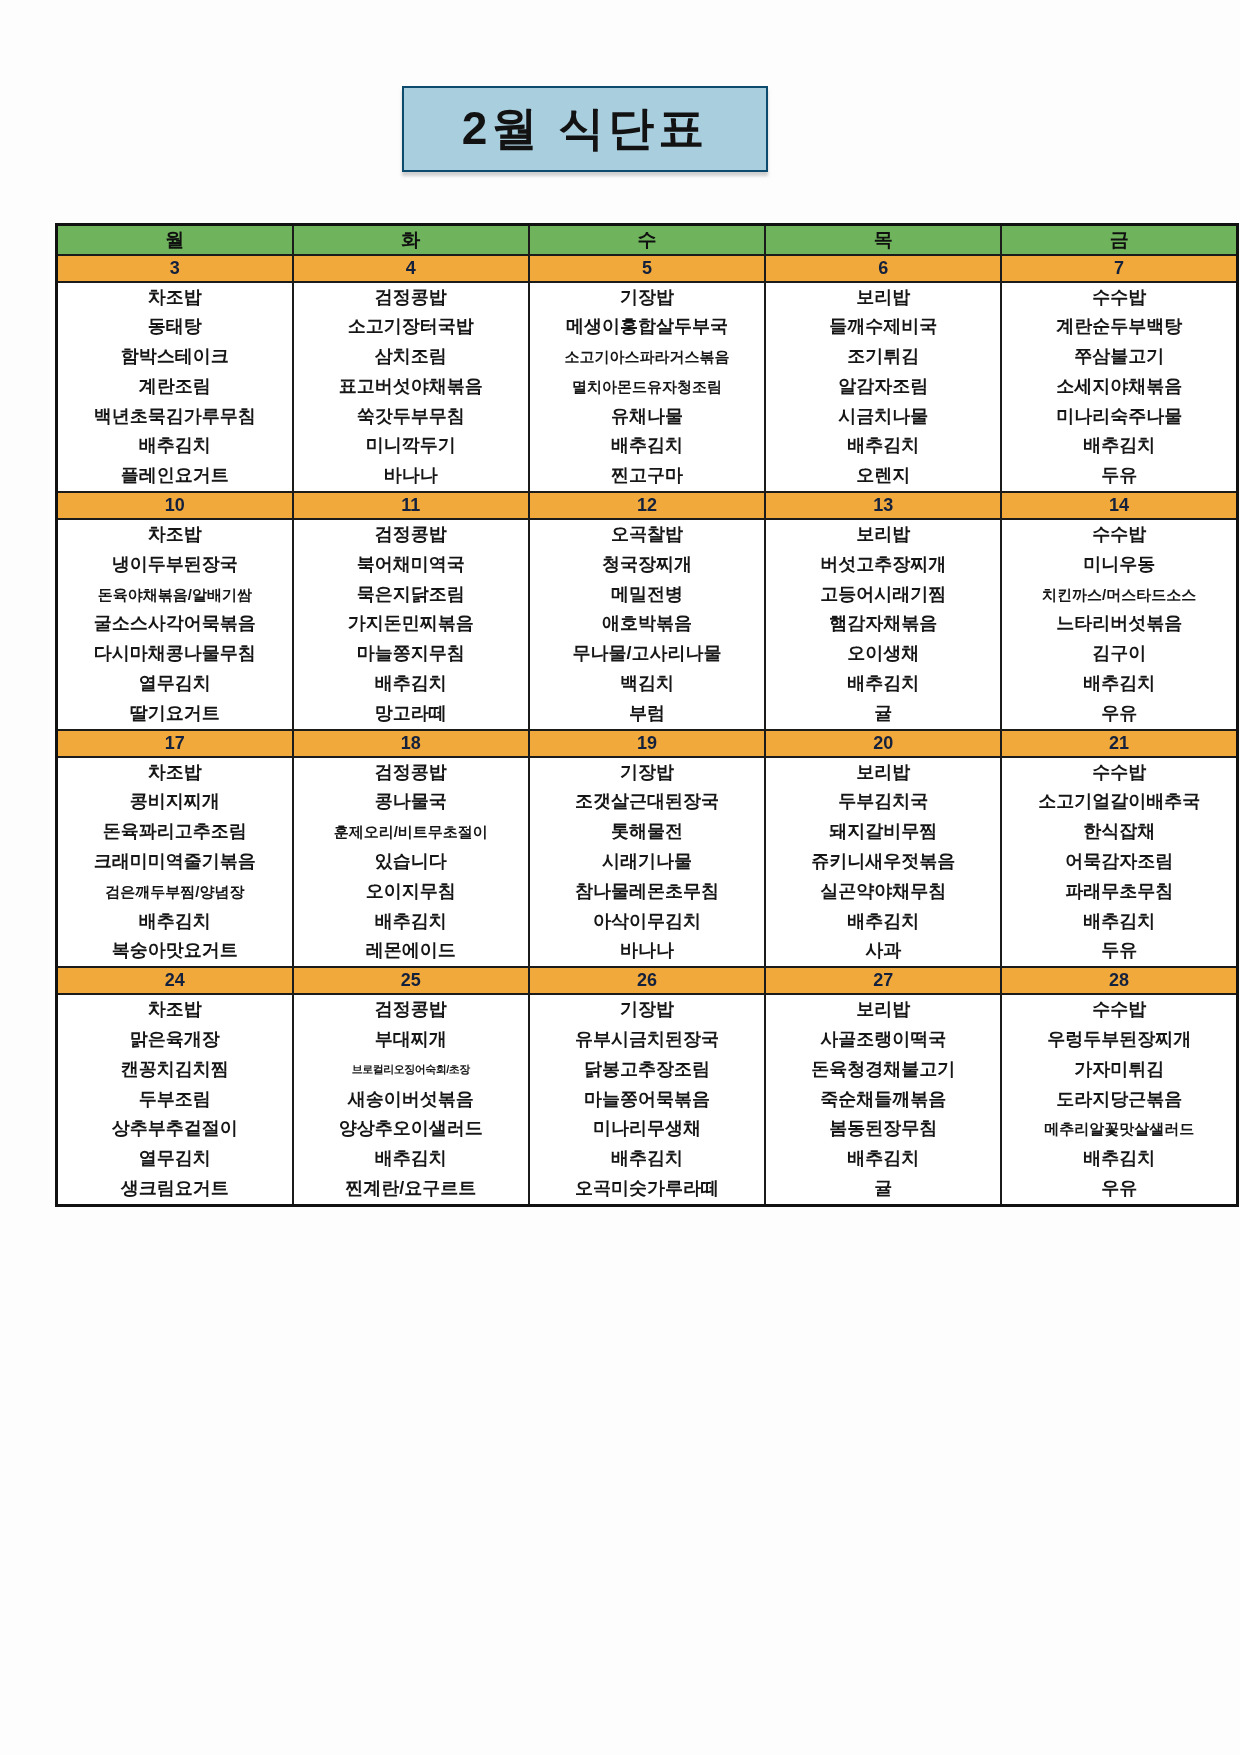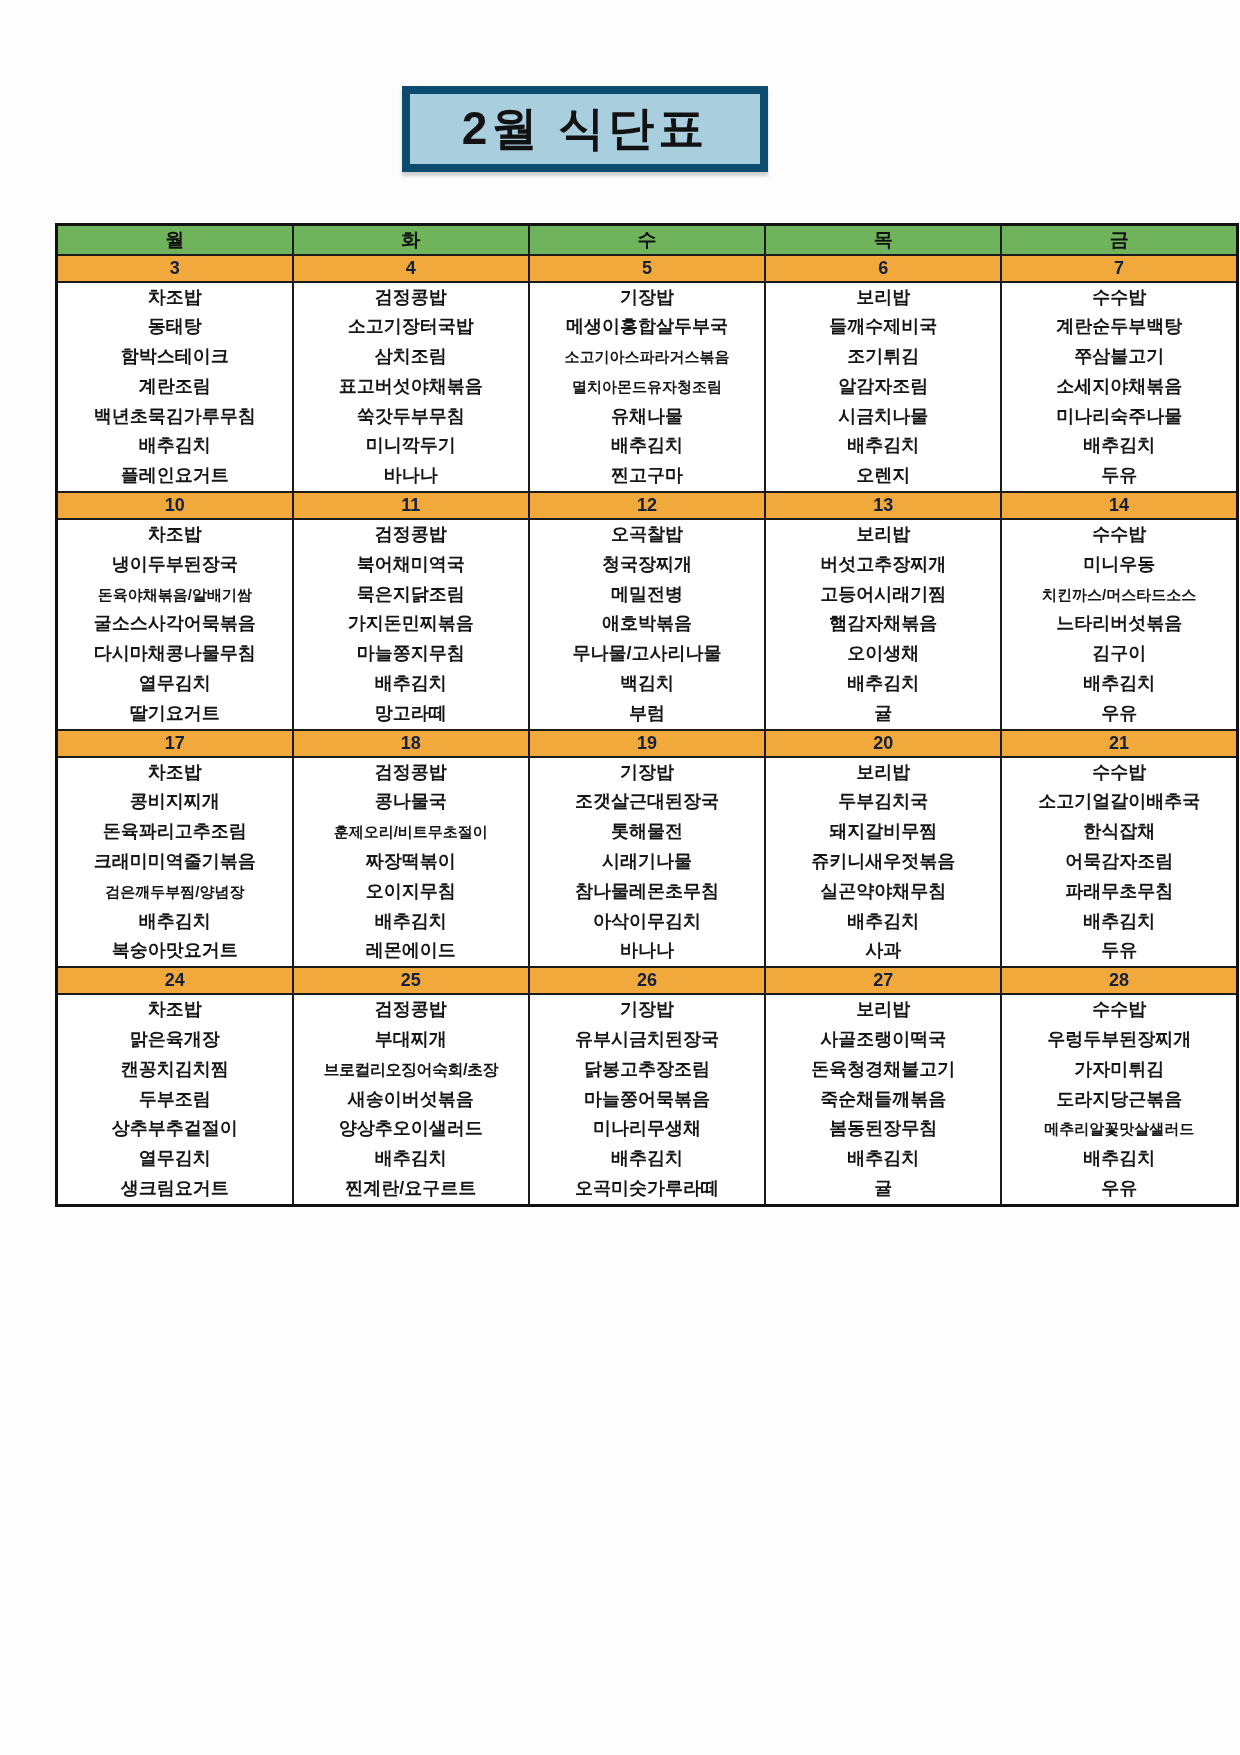--- a/index.html
+++ b/index.html
@@ -16,21 +16,21 @@
     background: #fdfdfd;
     overflow: hidden;
   }
   .title-box {
     position: absolute;
     left: 402px;
     top: 86px;
     width: 366px;
     height: 86px;
     background: #a9cede;
-    border: 8px solid #0c4a6e;
+    border: 2px solid #0c4a6e;
     box-shadow: 0 4px 3px rgba(120,120,120,.35);
     display: flex;
     align-items: center;
     justify-content: center;
   }
   .title-text {
     font-size: 46px;
     font-weight: bold;
     letter-spacing: 4px;
     color: #121212;
@@ -74,21 +74,21 @@
   .menu-item {
     height: 29.8px;
     line-height: 29.8px;
     font-size: 18px;
     font-weight: bold;
     white-space: nowrap;
     overflow: hidden;
     color: #161616;
   }
   .menu-item.sz-m { font-size: 15px; }
-  .menu-item.sz-s { font-size: 16px; letter-spacing: -0.5px; }
+  .menu-item.sz-s { font-size: 11px; letter-spacing: -0.5px; }
   .notes {
     position: absolute;
     left: 48px;
     top: 1200px;
     width: 1170px;
   }
   .note-line {
     font-size: 17.5px;
     font-weight: bold;
     line-height: 32px;
@@ -239,21 +239,21 @@
             <div class="menu-item">돈육꽈리고추조림</div>
             <div class="menu-item">크래미미역줄기볶음</div>
             <div class="menu-item sz-m">검은깨두부찜/양념장</div>
             <div class="menu-item">배추김치</div>
             <div class="menu-item">복숭아맛요거트</div>
           </td>
           <td class="menu-cell">
             <div class="menu-item">검정콩밥</div>
             <div class="menu-item">콩나물국</div>
             <div class="menu-item sz-m">훈제오리/비트무초절이</div>
-            <div class="menu-item">짜장떡볶이</div>
+            <div class="menu-item">있습니다</div>
             <div class="menu-item">오이지무침</div>
             <div class="menu-item">배추김치</div>
             <div class="menu-item">레몬에이드</div>
           </td>
           <td class="menu-cell">
             <div class="menu-item">기장밥</div>
             <div class="menu-item">조갯살근대된장국</div>
             <div class="menu-item">톳해물전</div>
             <div class="menu-item">시래기나물</div>
             <div class="menu-item">참나물레몬초무침</div>

